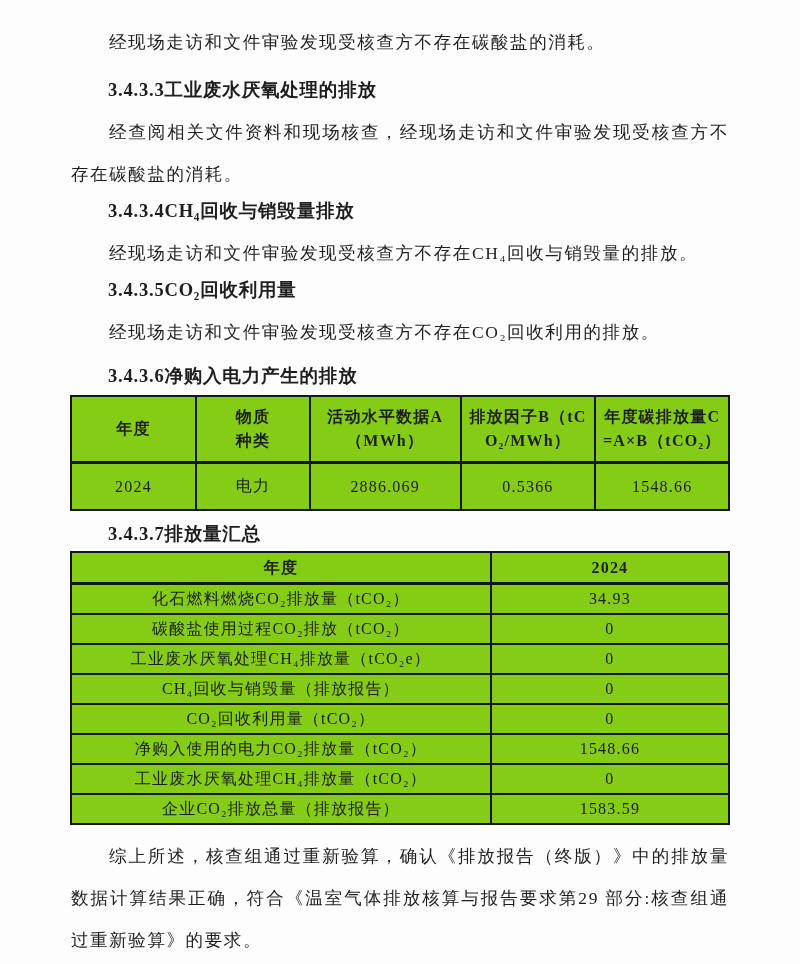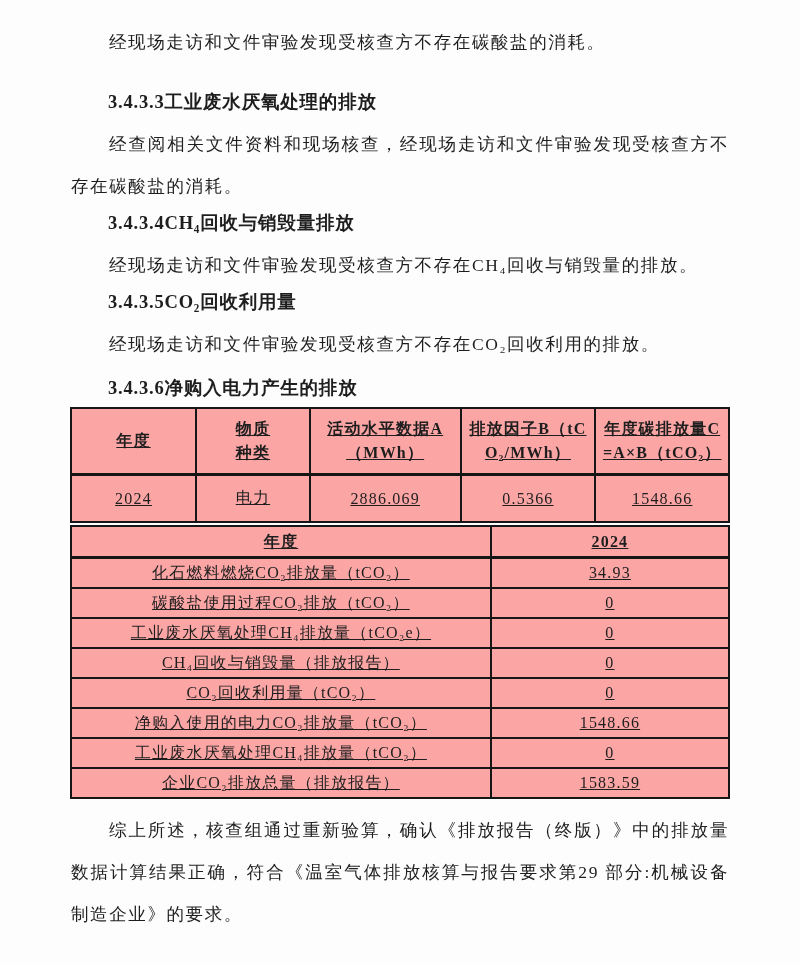--- a/index.html
+++ b/index.html
@@ -29,33 +29,32 @@
     text-indent: 38px;
   }
   .heading {
     margin: 0;
     padding-left: 38px;
     font-size: 18.5px;
     font-weight: 700;
     line-height: 30px;
     letter-spacing: 0.8px;
   }
-  .mt14 { margin-top: 24px; }
+  .mt14 { margin-top: 12px; }
   .mt10 { margin-top: 10px; }
   .mt8  { margin-top: 8px; }
   .mt6  { margin-top: 6px; }
   .mt4  { margin-top: 4px; }
   .mt2  { margin-top: 2px; }
 
   table {
     width: 660px;
     border-collapse: collapse;
     table-layout: fixed;
-    background: #fca5a5;
-    text-decoration: underline;
+    background: #84cc16;
   }
   th, td {
     border: 2px solid #161616;
     text-align: center;
     vertical-align: middle;
     padding: 1px 3px;
     font-size: 16px;
     letter-spacing: 1.2px;
     font-weight: 400;
     word-break: break-all;
@@ -117,20 +116,21 @@
       <tr>
         <td>2024</td>
         <td>电力</td>
         <td>2886.069</td>
         <td>0.5366</td>
         <td>1548.66</td>
       </tr>
     </tbody>
   </table>
 
+  <h3 class="heading mt8">3.4.3.7排放量汇总</h3>
 
   <table class="t-summary mt2">
     <colgroup>
       <col style="width:63.8%">
       <col style="width:36.2%">
     </colgroup>
     <thead>
       <tr>
         <th>年度</th>
         <th>2024</th>
@@ -165,15 +165,15 @@
         <td>工业废水厌氧处理CH₄排放量（tCO₂）</td>
         <td>0</td>
       </tr>
       <tr>
         <td>企业CO₂排放总量（排放报告）</td>
         <td>1583.59</td>
       </tr>
     </tbody>
   </table>
 
-  <p class="para mt10">综上所述，核查组通过重新验算，确认《排放报告（终版）》中的排放量数据计算结果正确，符合《温室气体排放核算与报告要求第29 部分:机械设备制造企业》的要求。</p>
+  <p class="para mt10">综上所述，核查组通过重新验算，确认《排放报告（终版）》中的排放量数据计算结果正确，符合《温室气体排放核算与报告要求第29 部分:核查组通过重新验算》的要求。</p>
 
 </div>
 
 </body></html>

